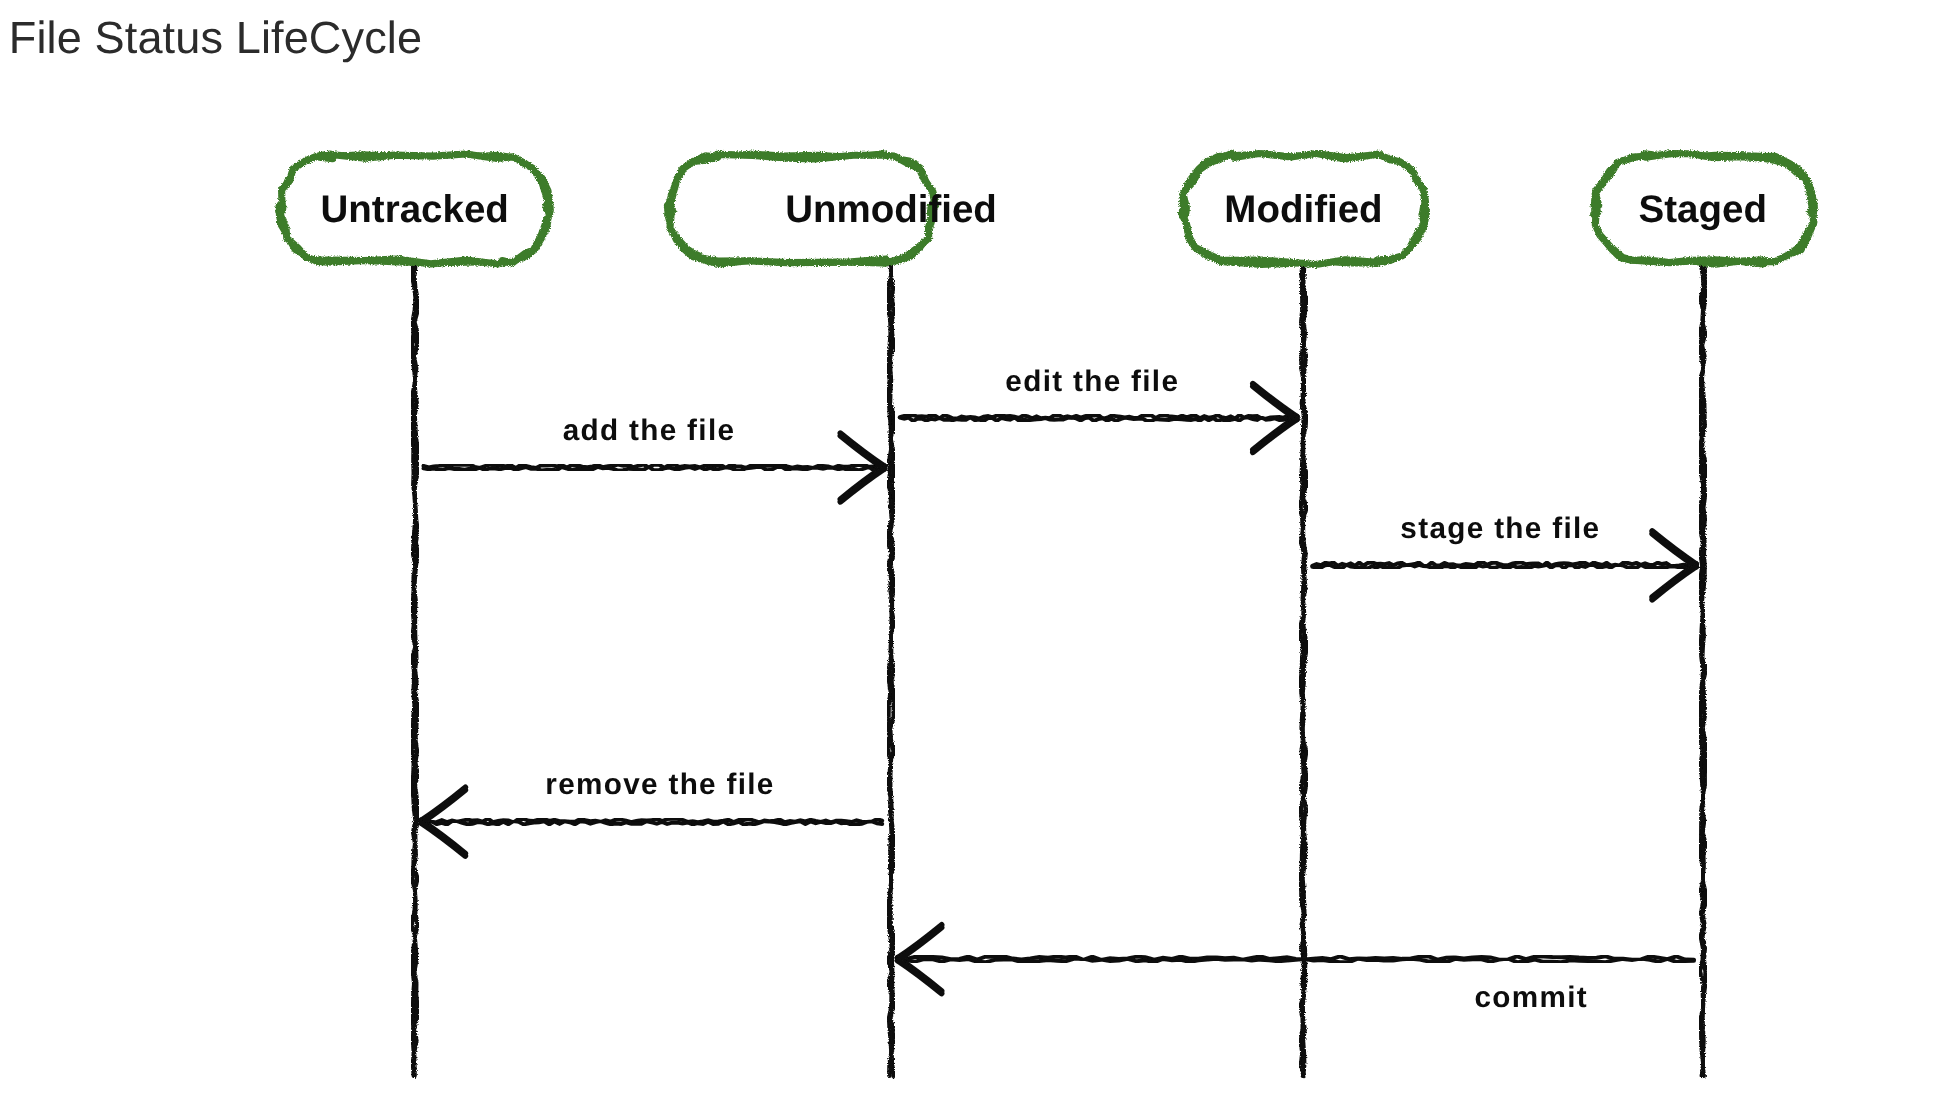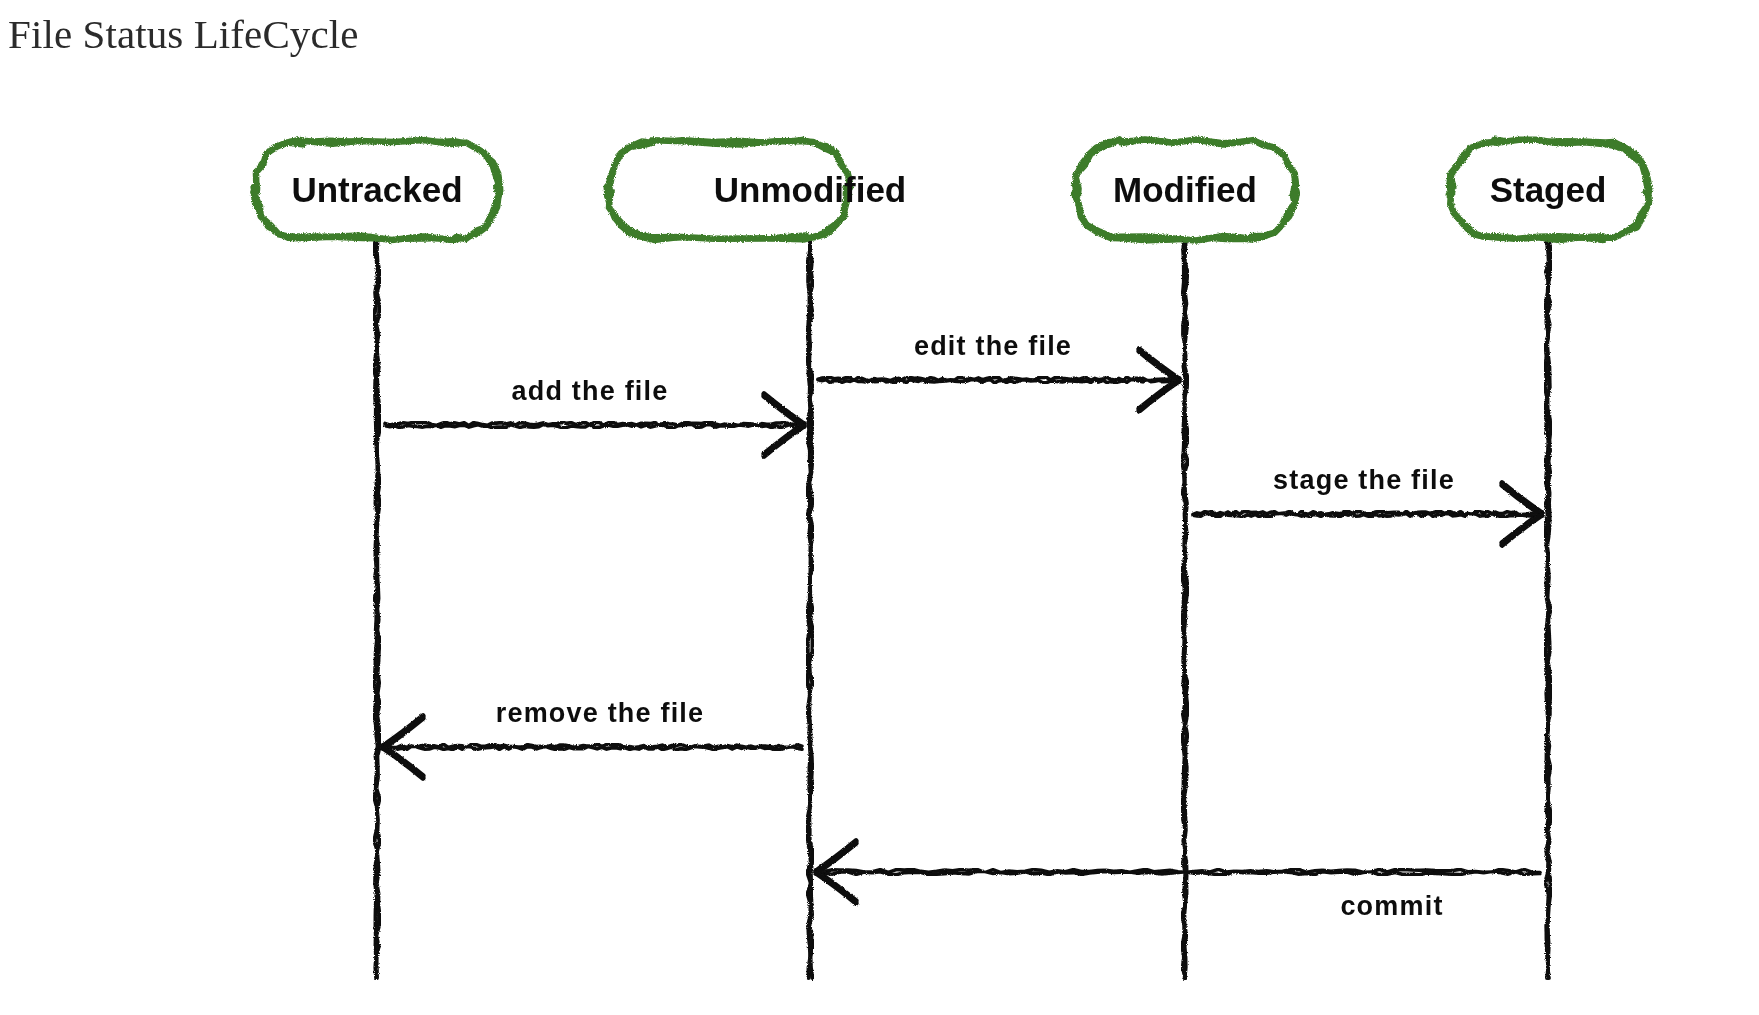--- a/index.html
+++ b/index.html
@@ -22,21 +22,20 @@
   #page-title {
     position: absolute;
     left: 8px;
     top: 8px;
     font-size: 41px;
     line-height: 52px;
     font-weight: 400;
     color: #2b2b2b;
     letter-spacing: 0.1px;
     white-space: nowrap;
-    font-family: Liberation Serif, serif;
   }
   #diagram-svg {
     position: absolute;
     left: 0;
     top: 0;
     width: 1759px;
     height: 1015px;
   }
   .node-label {
     font-family: "Liberation Sans", sans-serif;

